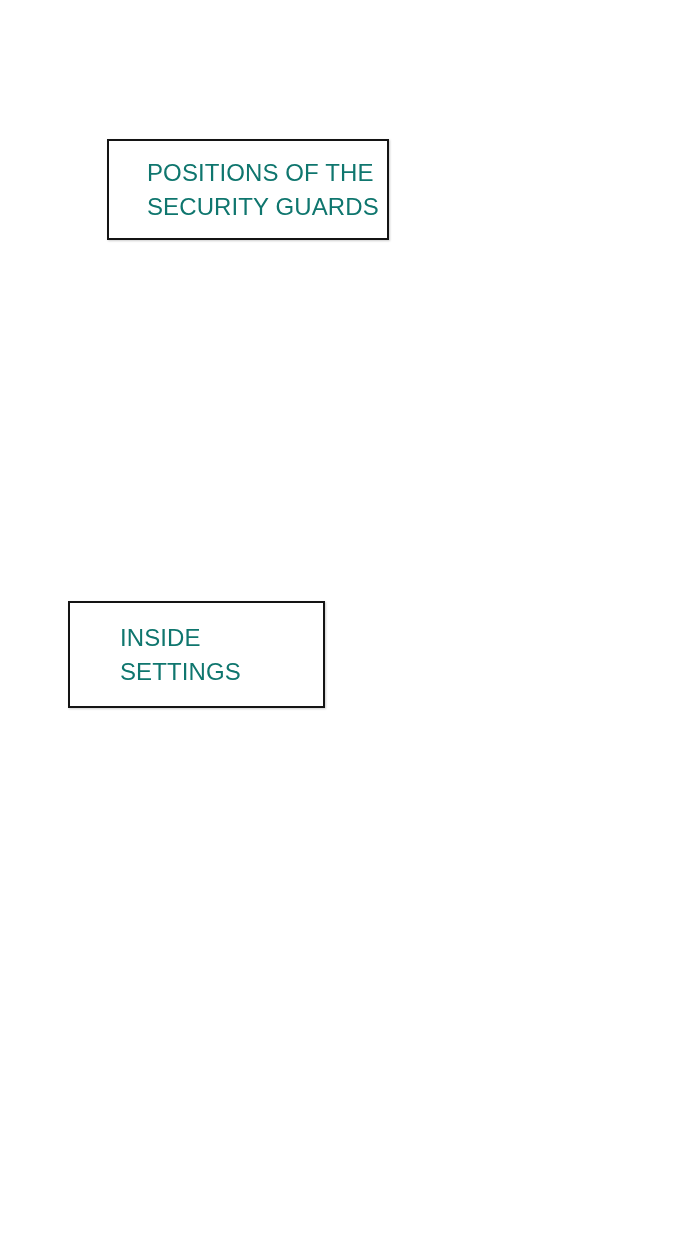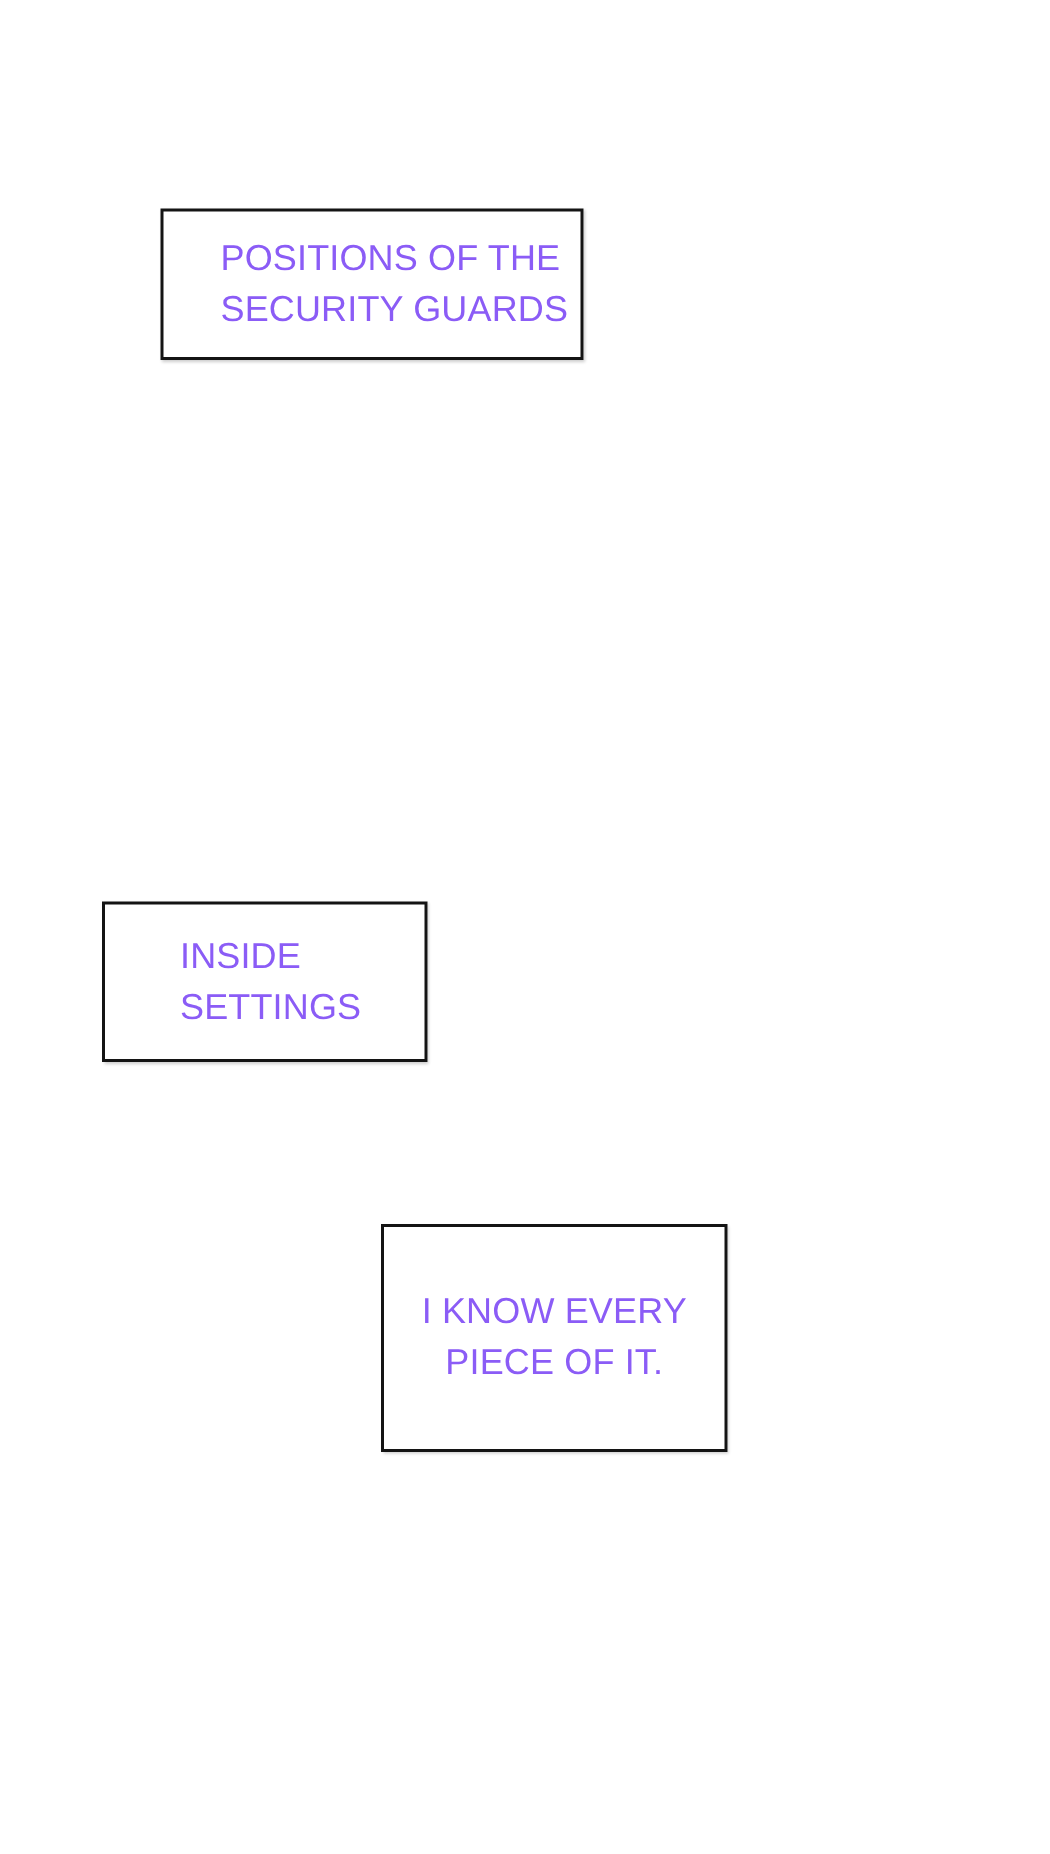--- a/index.html
+++ b/index.html
@@ -25,21 +25,21 @@
     border: 2px solid #141414;
     display: flex;
     flex-direction: column;
     justify-content: center;
     box-shadow: 1px 1px 2px rgba(0,0,0,0.20);
   }
   .caption-text {
     font-family: "Liberation Sans", sans-serif;
     font-size: 24px;
     line-height: 34px;
-    color: #8b5cf6;
+    color: #0f766e;
     white-space: pre-line;
     letter-spacing: 0.1px;
     margin: 0;
   }
   
   .box-guards {
     left: 107px;
     top: 139px;
     width: 282px;
     height: 101px;
@@ -56,21 +56,21 @@
     height: 153px;
   }
   .box-cameras .caption-text {
     text-align: center;
     padding: 0 10px;
   }
   
   .box-settings {
     left: 68px;
     top: 601px;
-    width: 217px;
+    width: 257px;
     height: 107px;
   }
   .box-settings .caption-text {
     text-align: left;
     padding-left: 50px;
   }
   
   .box-know {
     left: 254px;
     top: 816px;
@@ -91,18 +91,14 @@
     <p class="caption-text">POSITIONS OF THE
 SECURITY GUARDS</p>
   </div>
 
 
   <div class="caption-box box-settings">
     <p class="caption-text">INSIDE
 SETTINGS</p>
   </div>
 
-  <div class="caption-box box-know">
-    <p class="caption-text">I KNOW EVERY
-PIECE OF IT.</p>
-  </div>
 
 </div>
 
 </body></html>

